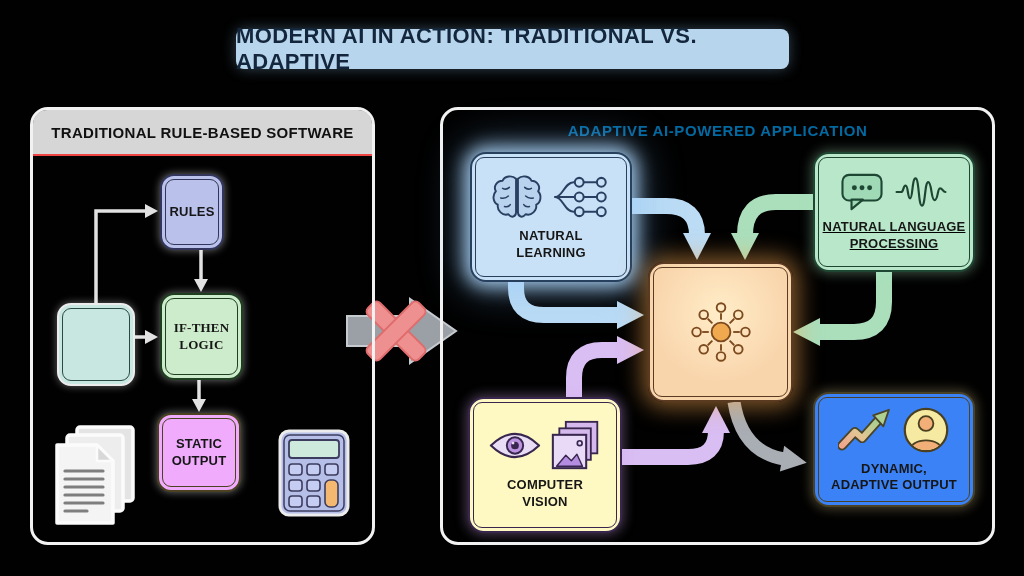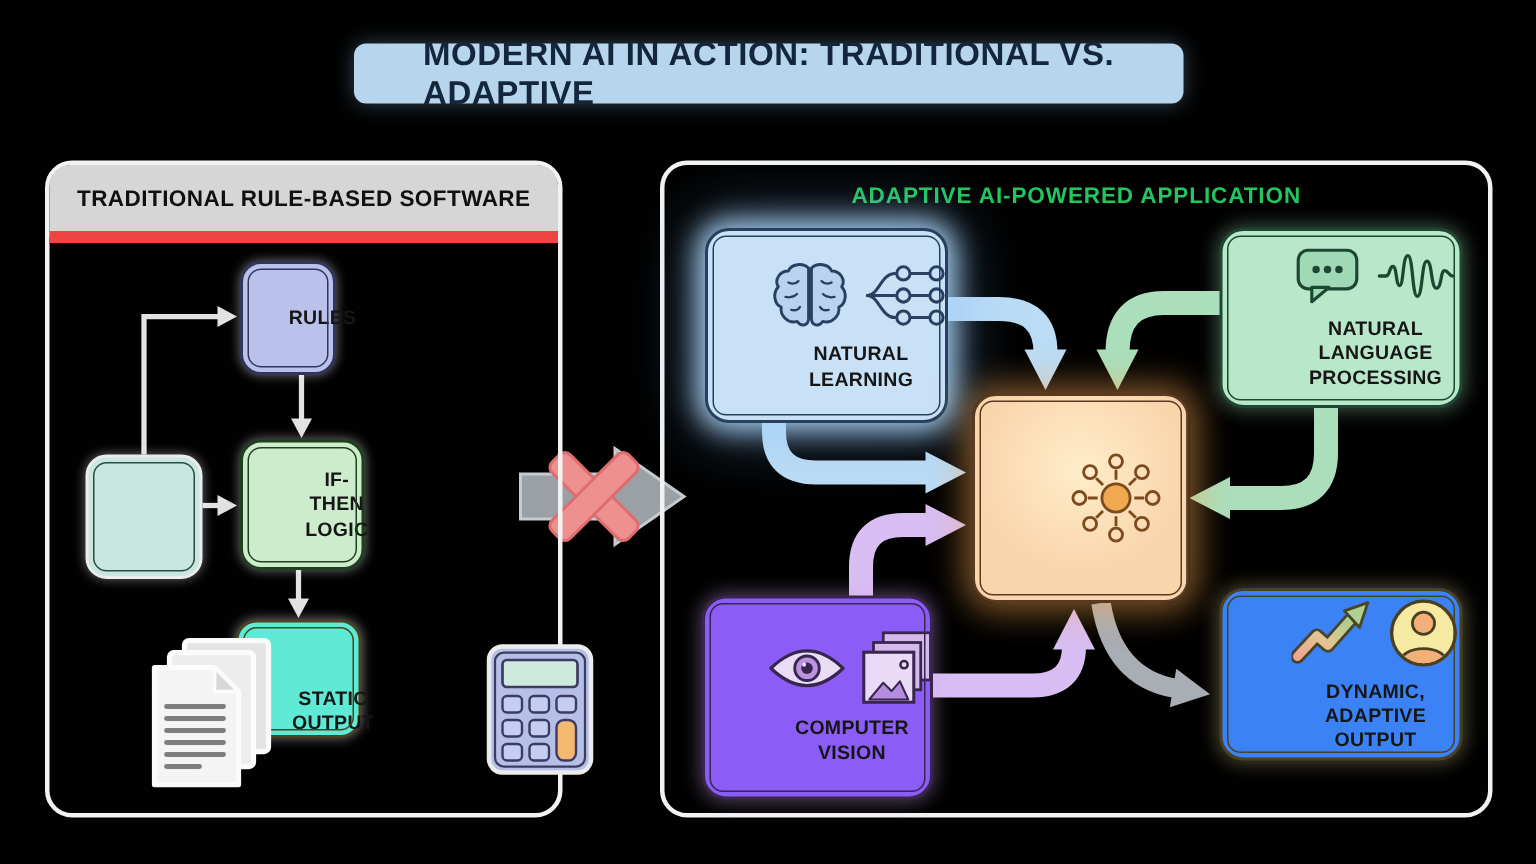--- a/index.html
+++ b/index.html
@@ -4,60 +4,60 @@
 <style>
   html,body{margin:0;padding:0;background:#000;}
   .stage{position:relative;width:1024px;height:576px;background:#010101;overflow:hidden;
          font-family:"Liberation Sans",sans-serif;}
   svg{display:block;}
 
   
   .layer-under{position:absolute;inset:0;z-index:1;}
   .panel{position:absolute;z-index:2;border:3px solid #f2f2f2;border-radius:18px;background:transparent;box-sizing:border-box;}
   .layer-arrows{position:absolute;inset:0;z-index:3;pointer-events:none;}
-  .node,.banner,.floating-icon{position:absolute;z-index:4;box-sizing:border-box;padding-left:46px;}
+  .node,.banner,.floating-icon{position:absolute;z-index:4;box-sizing:border-box;}
 
   
   .banner{left:236px;top:29px;width:553px;height:40px;background:#b7d6ee;border-radius:8px;
           display:flex;align-items:center;justify-content:center;
           box-shadow:0 0 14px rgba(150,200,240,.35);}
   .banner span{font-size:22px;font-weight:800;letter-spacing:.4px;color:#13263b;}
 
   
   .panel-left{left:30px;top:107px;width:345px;height:438px;}
-  .panel-left .phead{height:44px;background:#d6d6d6;border-radius:14px 14px 0 0;border-bottom:8px solid #ef4444;
+  .panel-left .phead{height:44px;background:#d6d6d6;border-radius:14px 14px 0 0;border-bottom:2px solid #ef4444;
         display:flex;align-items:center;justify-content:center;}
   .panel-left .phead span{font-size:15px;font-weight:800;letter-spacing:.3px;color:#101010;}
   .panel-right{left:440px;top:107px;width:555px;height:438px;}
   .panel-right .phead{height:40px;display:flex;align-items:center;justify-content:center;}
-  .panel-right .phead span{font-size:15px;font-weight:800;letter-spacing:.6px;color:#22c55e;}
+  .panel-right .phead span{font-size:15px;font-weight:800;letter-spacing:.6px;color:#0369a1;}
 
   
   .node{border-radius:14px;display:flex;flex-direction:column;align-items:center;justify-content:center;gap:7px;}
   .node::before{content:"";position:absolute;inset:3px;border:1.6px solid var(--bc);border-radius:9px;pointer-events:none;}
   .node{border:2.5px solid var(--bc);}
   .lbl{font-size:13px;font-weight:800;line-height:1.25;letter-spacing:.2px;color:#161616;
        text-align:center;white-space:pre-line;}
   .icon-row{display:flex;align-items:center;justify-content:center;gap:10px;}
 
   
   .n-rules {left:160px;top:174px;width:64px;height:76px;--bc:#33365c;background:#bac1ea;box-shadow:0 0 8px rgba(255,255,255,.45);}
   .n-input {left:57px; top:303px;width:78px;height:83px;--bc:#2b4a44;background:#c8e7e0;border-color:#ececec;box-shadow:0 0 8px rgba(255,255,255,.4);}
-  .n-ifthen{left:160px;top:293px;width:83px;height:87px;--bc:#1f4020;background:#cdeccb;box-shadow:0 0 8px rgba(255,255,255,.45);}
-  .n-static{left:157px;top:413px;width:84px;height:79px;--bc:#4a4220;background:#5eead4;box-shadow:0 0 8px rgba(255,255,255,.45);justify-content:flex-end;}
+  .n-ifthen{left:160px;top:293px;width:83px;height:87px;--bc:#1f4020;background:#cdeccb;box-shadow:0 0 8px rgba(255,255,255,.45);font-family:Liberation Serif, serif;}
+  .n-static{left:157px;top:413px;width:84px;height:79px;--bc:#4a4220;background:#f0abfc;box-shadow:0 0 8px rgba(255,255,255,.45);}
 
   
   .n-ml {left:470px;top:152px;width:162px;height:130px;--bc:#27405e;background:#c9e1f6;border-radius:16px;
          box-shadow:0 0 18px 5px rgba(175,215,250,.9),0 0 40px 10px rgba(120,180,240,.35);}
   .n-nlp{left:813px;top:152px;width:162px;height:120px;--bc:#1e4733;background:#b9e7ca;border-radius:16px;
-         box-shadow:0 0 12px 2px rgba(170,230,190,.35);}
+         box-shadow:0 0 12px 2px rgba(170,230,190,.35);text-decoration:underline;}
   .n-eco{left:648px;top:262px;width:145px;height:140px;--bc:#5b3a22;border-radius:16px;
          background:radial-gradient(circle at 50% 36%, #ffedc8 0%, #f9d5ac 62%);
          box-shadow:0 0 22px 6px rgba(250,170,80,.5);}
-  .n-cv {left:468px;top:397px;width:154px;height:136px;--bc:#38264e;background:#8b5cf6;border-radius:16px;
+  .n-cv {left:468px;top:397px;width:154px;height:136px;--bc:#38264e;background:#fef9c3;border-radius:16px;
          box-shadow:0 0 12px 2px rgba(210,170,240,.35);}
   .n-out{left:813px;top:392px;width:162px;height:115px;--bc:#4a4226;background:#3b82f6;border-radius:16px;
          box-shadow:0 0 12px 2px rgba(240,220,150,.3);}
 
   .n-eco .lbl{font-size:13.5px;color:#241a10;}
 
   
   .f-docs{left:53px;top:423px;}
   .f-calc{left:277px;top:428px;}
 </style>

